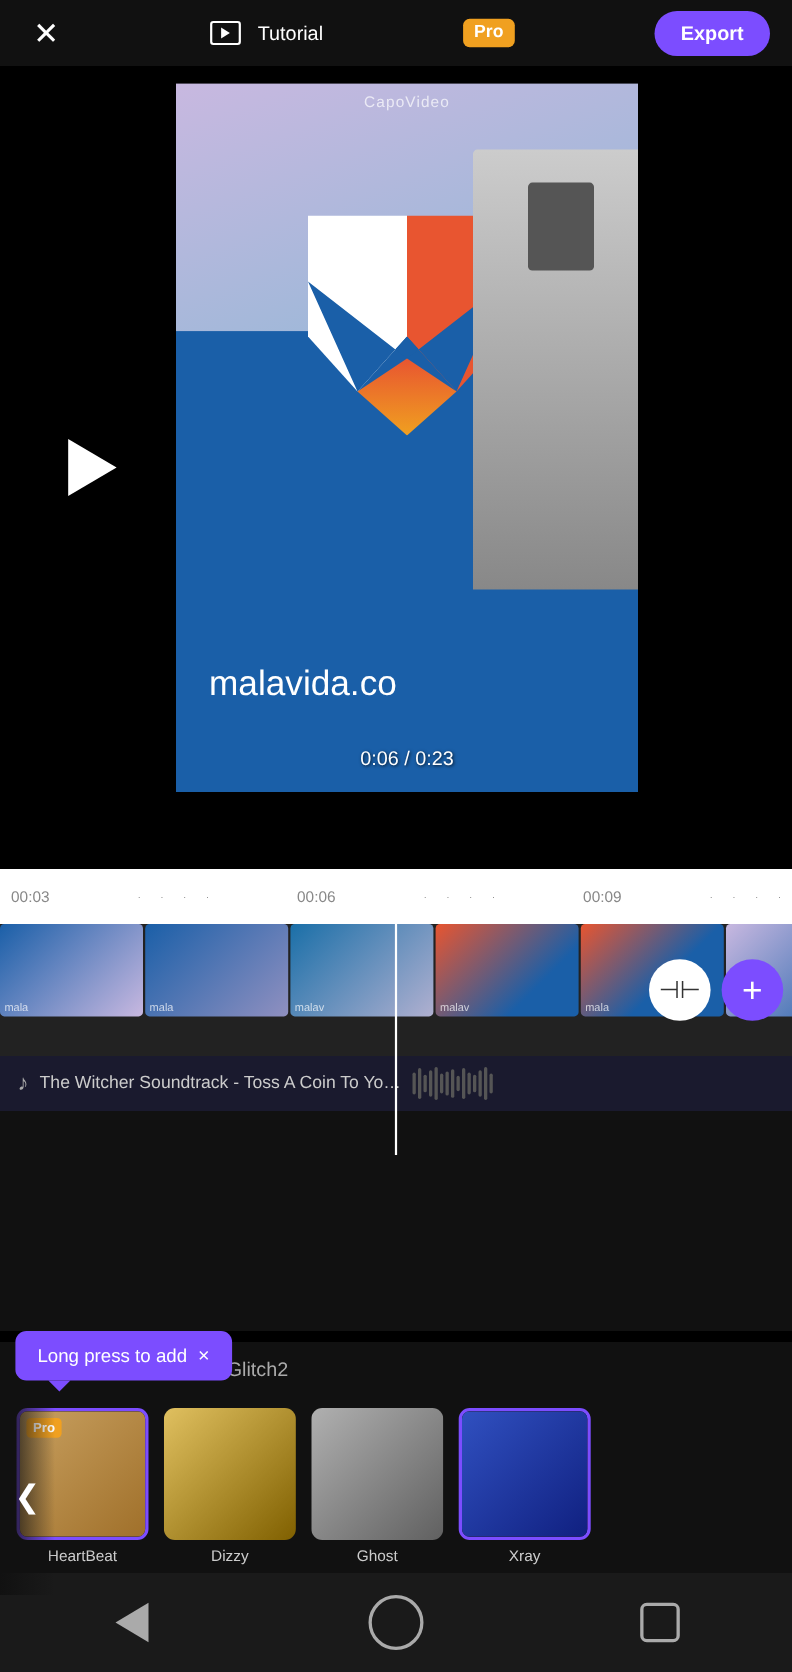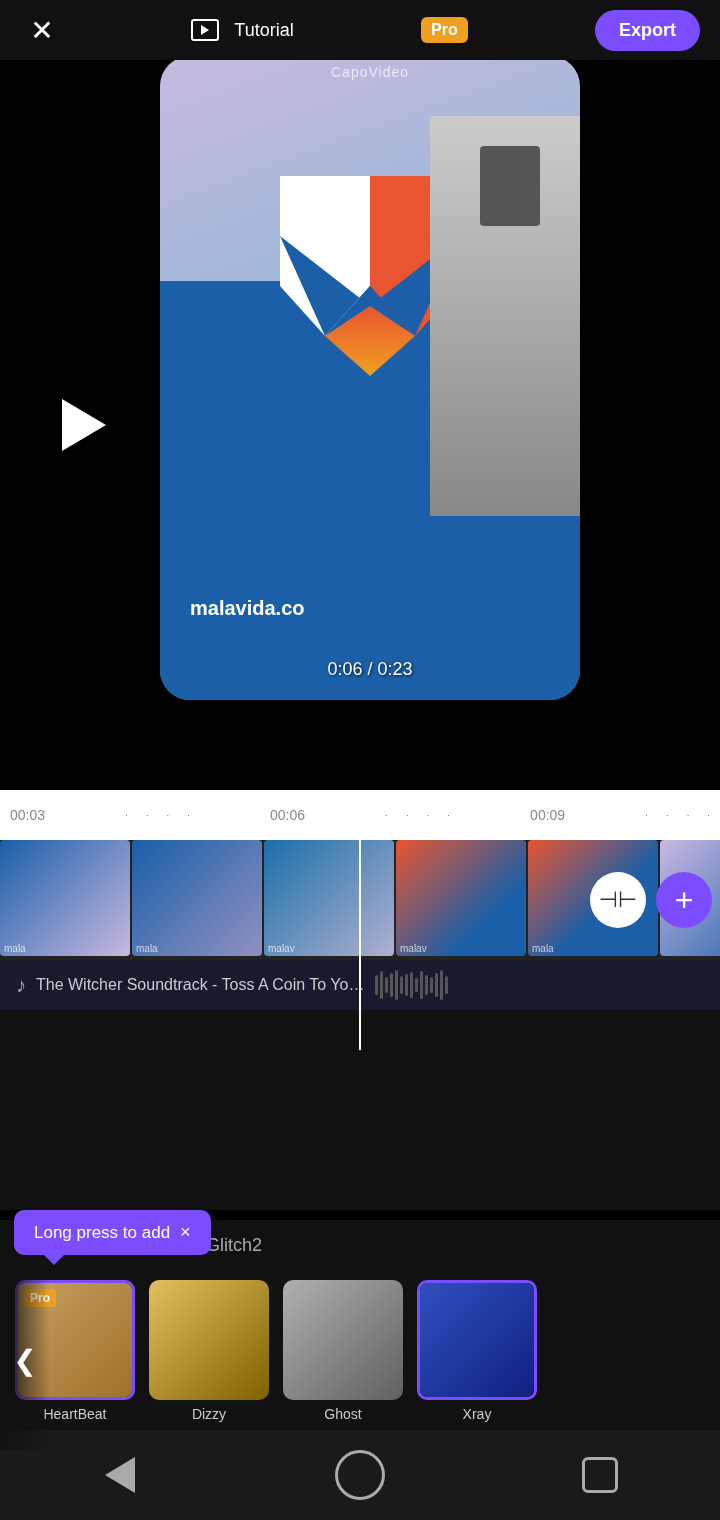--- a/index.html
+++ b/index.html
@@ -65,48 +65,47 @@
       font-size: 18px;
       font-weight: 600;
       padding: 10px 24px;
       border-radius: 28px;
       cursor: pointer;
     }
 
     
     .video-area {
       position: absolute;
-      top: 56px; left: 160px;
+      top: 76px; left: 160px;
       width: 420px;
       height: 644px;
       background: linear-gradient(160deg, #c8b8e0 0%, #9ab8d8 40%, #6090b8 100%);
       overflow: hidden;
-      border-radius: 30px;
     }
     .video-watermark {
       position: absolute;
       top: 8px; left: 50%;
       transform: translateX(-50%);
       color: rgba(255,255,255,0.7);
       font-size: 14px;
       letter-spacing: 1px;
     }
     
     .logo-bg {
       position: absolute;
       bottom: 0; left: 0; right: 0;
       height: 65%;
       background: #1a5fa8;
     }
     .logo-text {
       position: absolute;
       bottom: 80px; left: 30px;
       color: #fff;
-      font-size: 20px;
-      font-weight: 700;
+      font-size: 32px;
+      font-weight: 400;
     }
     
     .m-logo {
       position: absolute;
       top: 120px; left: 50%;
       transform: translateX(-50%);
       width: 180px; height: 200px;
     }
     
     .machine {
@@ -195,21 +194,21 @@
       height: 120px;
       background: #222;
       overflow: hidden;
       display: flex; align-items: center;
     }
     .strip-frames {
       display: flex; height: 100%;
       gap: 2px;
     }
     .strip-frame {
-      width: 130px; height: 116px;
+      width: 130px; height: 84px;
       background: linear-gradient(135deg, #1a5fa8 0%, #c8b8e0 100%);
       border-radius: 4px;
       overflow: hidden;
       flex-shrink: 0;
       display: flex; align-items: flex-end;
     }
     .strip-frame-label {
       font-size: 10px; color: rgba(255,255,255,0.7);
       padding: 2px 4px;
     }

